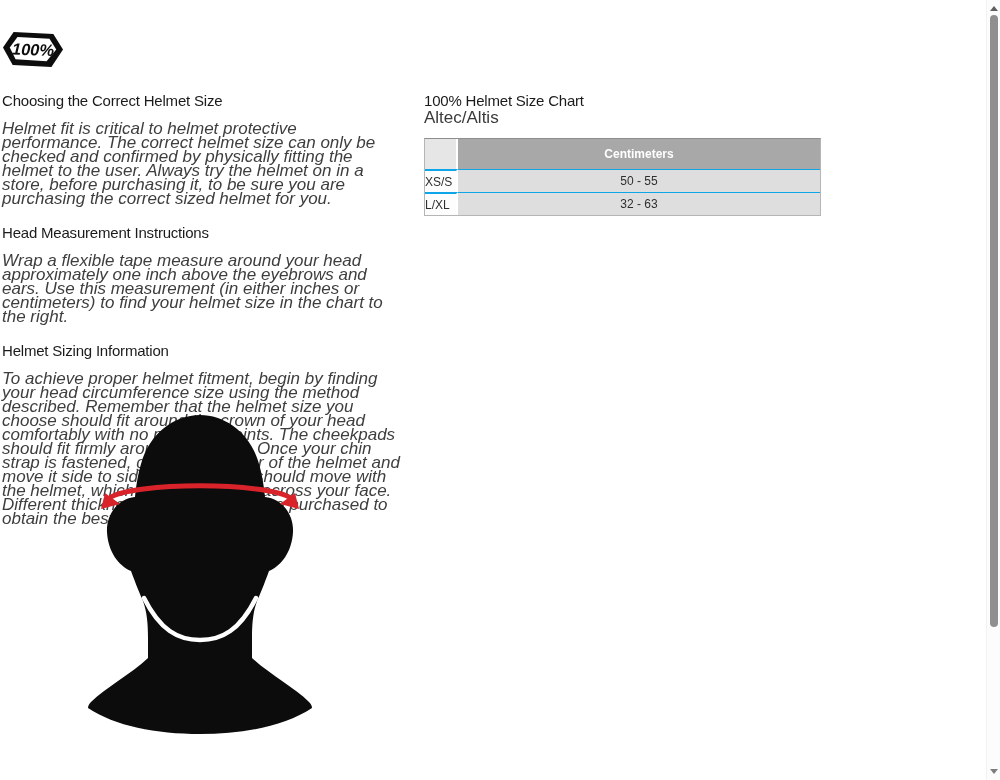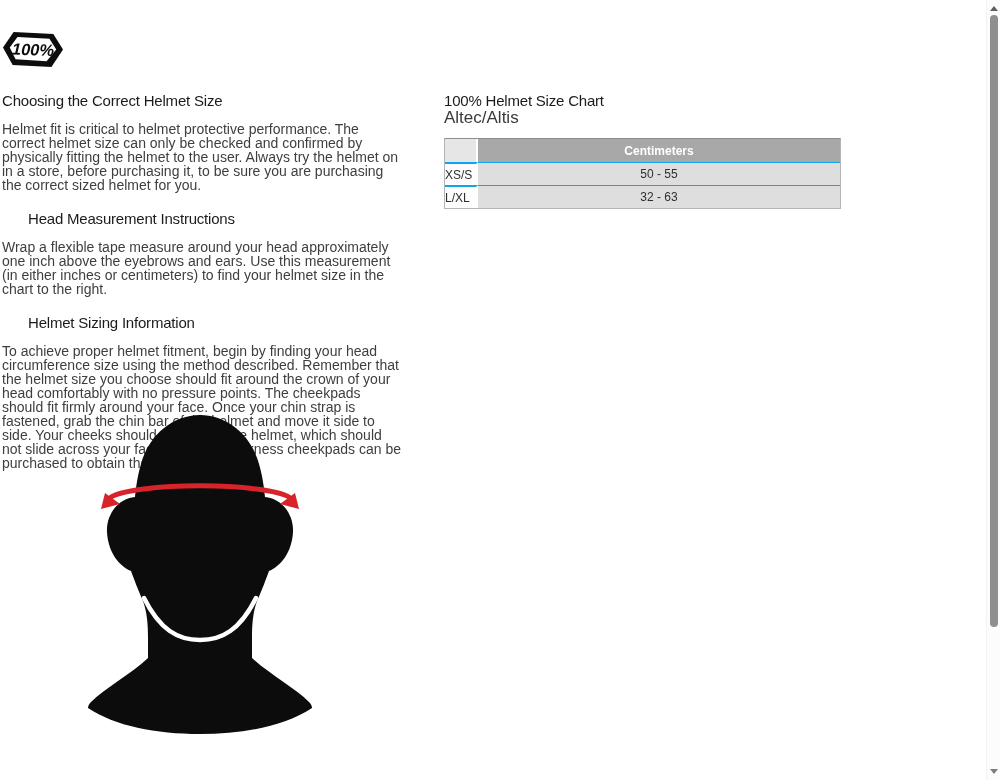--- a/index.html
+++ b/index.html
@@ -24,43 +24,43 @@
     font-family: "Liberation Sans", sans-serif;
     -webkit-font-smoothing: antialiased;
   }
   .logo-svg { position: absolute; left: 2px; top: 30px; width: 62px; height: 39px; }
 
   .left-col { position: absolute; left: 2px; top: 92px; width: 399px; }
   .left-col h2, .right-col h2 {
     font-size: 15px; line-height: 18px; margin: 0 0 12px 0;
     color: var(--heading-text); font-weight: normal; letter-spacing: -0.2px;
   }
-  .left-col section + section h2 { margin-top: 18px; margin-left: 26px; }
+  .left-col section + section h2 { margin-top: 18px; }
   .left-col p {
-    font-size: 14px; line-height: 14px; margin: 0; color: var(--body-text);
+    font-size: 17px; line-height: 14px; margin: 0; color: var(--body-text); font-style: italic;
   }
 
-  .right-col { position: absolute; left: 444px; top: 92px; width: 397px; }
+  .right-col { position: absolute; left: 424px; top: 92px; width: 397px; }
   .right-col h2 { margin: 0; }
   .chart-subtitle { font-size: 17px; line-height: 14px; color: #3a3a3a; margin: 1px 0 0 0; }
 
   table.size-chart {
     border-collapse: separate; border-spacing: 0;
     width: 397px; margin-top: 13px;
     border: 1px solid var(--table-border);
     border-top: 1px solid #8d8d8d;
     font-size: 12px;
   }
   table.size-chart th, table.size-chart td { padding: 0; }
   .corner-cell {
     width: 33px; height: 23px; background: var(--table-corner-bg);
     border-right: 2px solid #ffffff;
   }
   .cm-header {
-    height: 23px; background: var(--table-header-bg);
+    height: 30px; background: var(--table-header-bg);
     color: var(--table-header-text); font-weight: bold; text-align: center;
   }
   .size-label {
     background: var(--table-label-bg); font-weight: normal; text-align: left;
     padding-left: 6px; color: #2f2f2f; height: 23px;
     border-top: 2px solid #0ea5e9; border-right: 2px solid #ffffff;
   }
   .size-value {
     background: var(--table-row-bg); text-align: center; color: #2f2f2f;
     height: 23px; border-top: 1px solid #0ea5e9;

